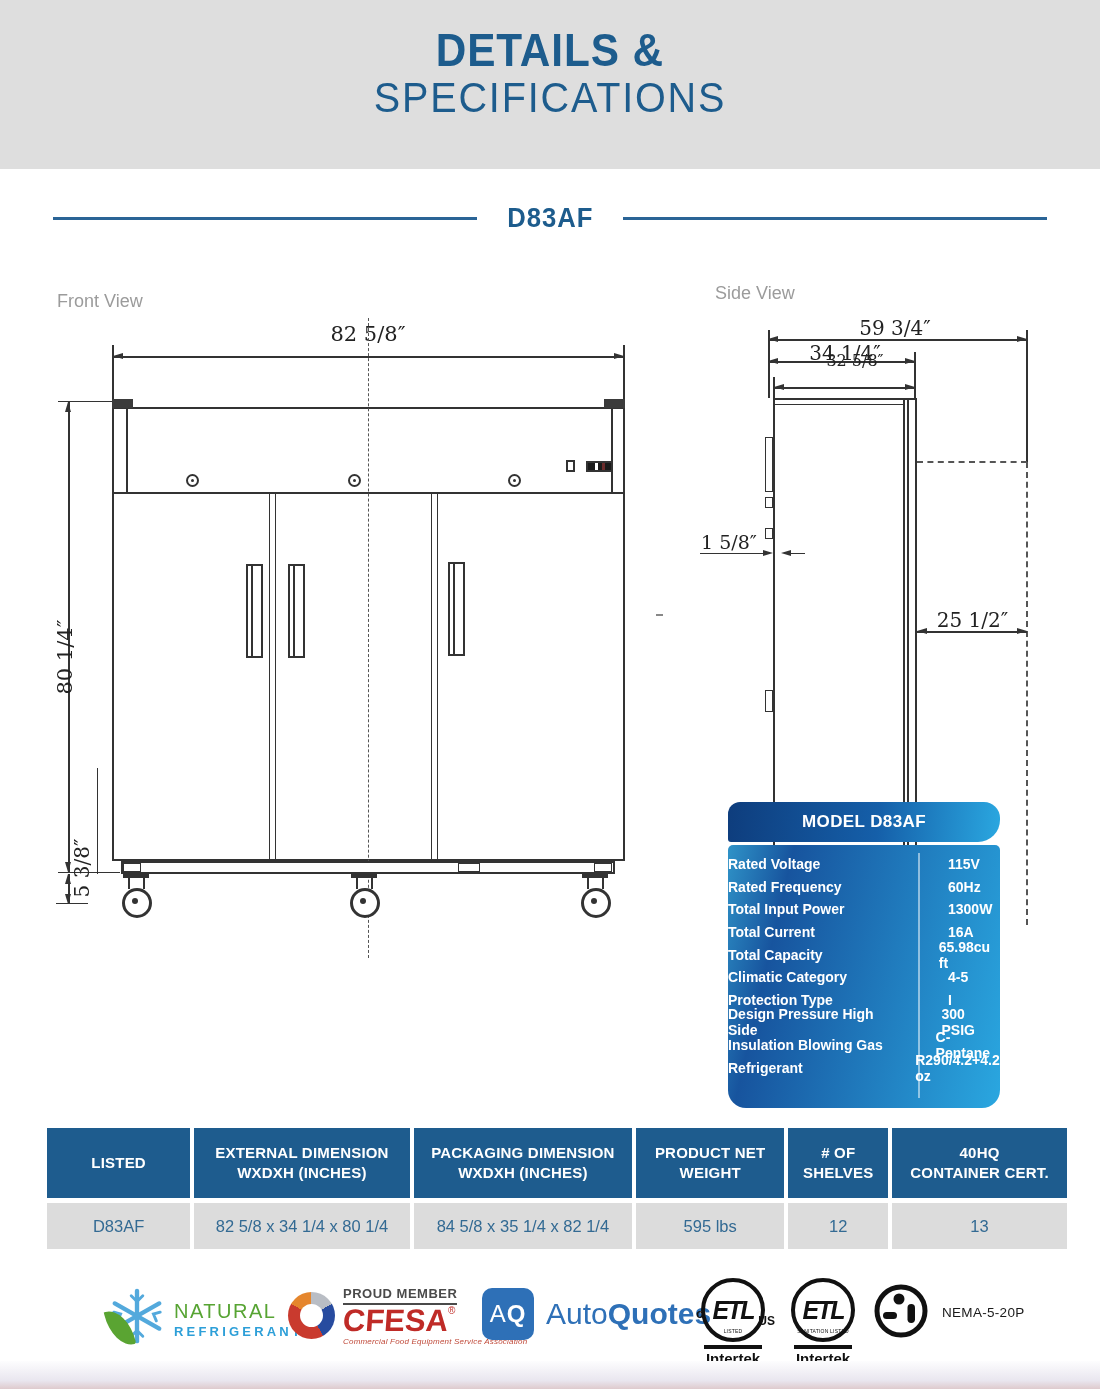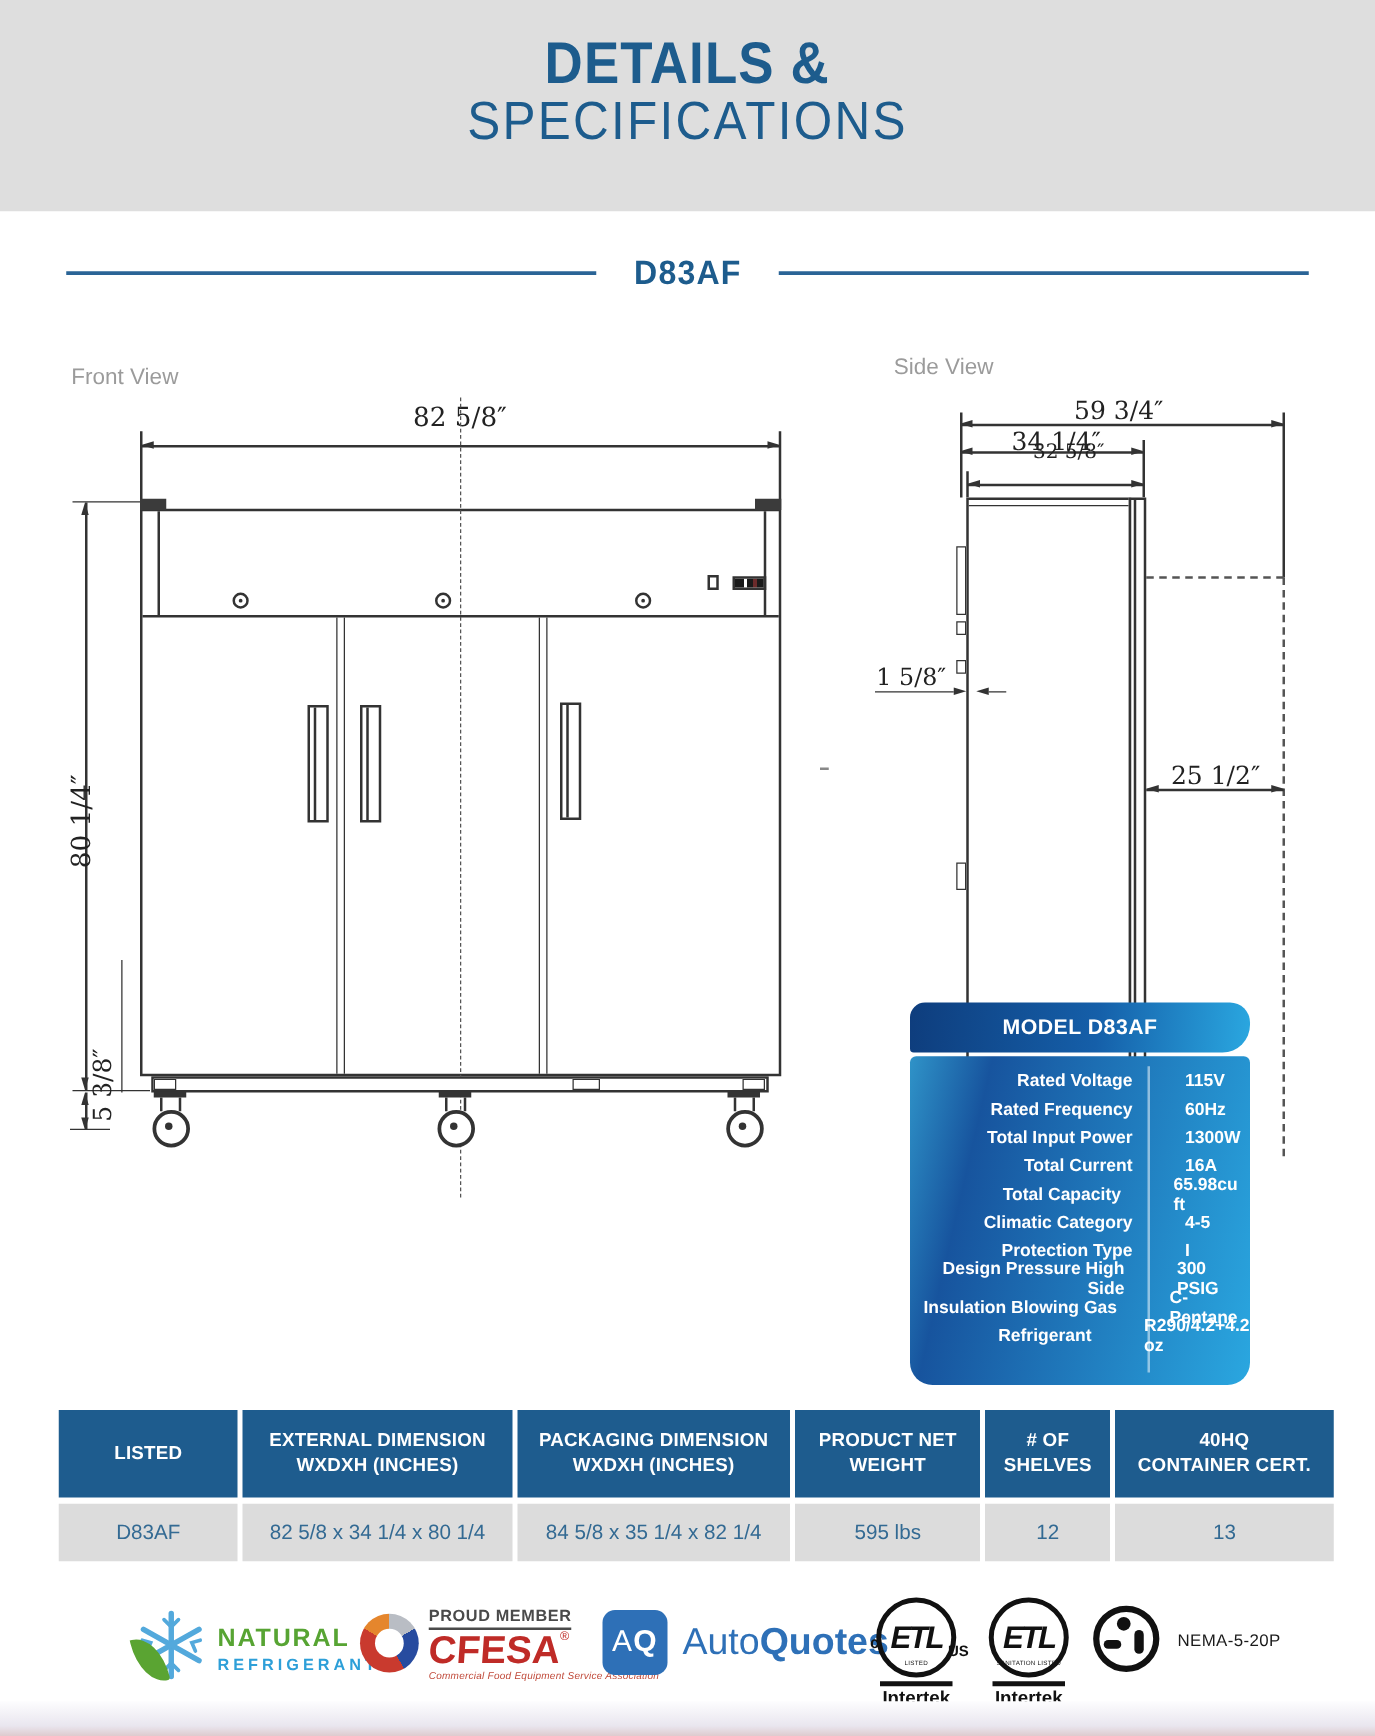--- a/index.html
+++ b/index.html
@@ -45,36 +45,36 @@
   
   .spec{position:absolute;left:728px;top:786px;width:272px;}
   .spec-head{height:40px;border-radius:12px 16px 22px 3px;
      background:linear-gradient(95deg,#0e3d7d 0%,#155fa9 55%,#2aa7e0 100%);
      color:#fff;font-weight:bold;font-size:17px;text-align:center;line-height:40px;letter-spacing:.4px;margin-top:16px;}
   .spec-body{position:relative;margin-top:3px;height:263px;border-radius:5px 5px 18px 18px;
      background:linear-gradient(103deg,#2f93c8 0%,#17549e 20%,#2aa7e0 100%);
      padding:8px 0 0 0;box-sizing:border-box;}
   .spec-divider{position:absolute;left:190px;top:8px;bottom:10px;width:2px;background:rgba(255,255,255,.5);}
   .spec-row{display:flex;height:22.6px;align-items:center;color:#fff;font-size:14px;font-weight:bold;}
-  .spec-row .lab{width:178px;text-align:right;padding-right:12px;}
+  .spec-row .lab{width:178px;text-align:left;padding-right:12px;}
   .spec-row .val{padding-left:30px;}
 
   
   .tbl{position:absolute;left:47px;top:1128px;width:1020px;}
   .tr{display:flex;gap:4px;}
   .th{background:#1e5c8e;color:#fff;height:70px;display:flex;flex-direction:column;align-items:center;
       justify-content:center;font-size:15px;font-weight:bold;line-height:1.35;text-align:center;letter-spacing:.2px;}
   .td{background:#dcdcdc;color:#336a93;height:46px;display:flex;align-items:center;justify-content:center;
       font-size:16.5px;margin-top:5px;}
   .c0{width:145px;} .c1{width:218px;} .c2{width:221px;} .c3{width:150px;} .c4{width:101px;} .c5{width:177px;}
 
   
   .logo{position:absolute;display:flex;align-items:center;}
   .nat-txt{margin-left:6px;}
-  .nat-l1{font-size:20px;font-weight:bold;color:#57a433;letter-spacing:1.5px;}
+  .nat-l1{font-size:20px;font-weight:normal;color:#57a433;letter-spacing:1.5px;}
   .nat-l2{font-size:13px;font-weight:bold;color:#2d9fd8;letter-spacing:3.2px;margin-top:1px;}
   .leaf{position:absolute;left:2px;top:22px;width:24px;height:38px;background:#5aa432;
         border-radius:0 100% 8% 100%;transform:rotate(-14deg);}
   .swirl{position:relative;width:47px;height:47px;border-radius:50%;
      background:conic-gradient(from 210deg,#c93a2e 0 90deg,#e5862d 90deg 150deg,#b9bdc4 150deg 210deg,#274b9f 210deg 300deg,#c93a2e 300deg 360deg);}
   .swirl::after{content:'';position:absolute;left:12px;top:12px;width:23px;height:23px;background:#fff;border-radius:50%;}
   .cfesa-txt{margin-left:8px;}
   .cfesa-member{display:inline-block;font-size:13px;font-weight:bold;color:#4a4a4a;letter-spacing:.5px;
      border-bottom:2.5px solid #4a4a4a;padding-bottom:2px;}
   .cfesa-name{font-size:31px;font-weight:800;color:#bf2b27;line-height:1;transform:skewX(-4deg);display:inline-block;}

